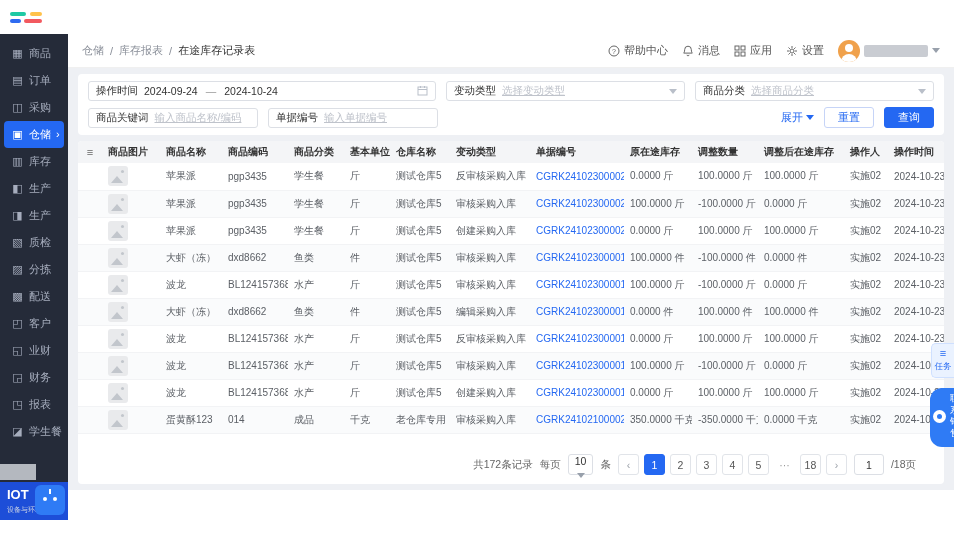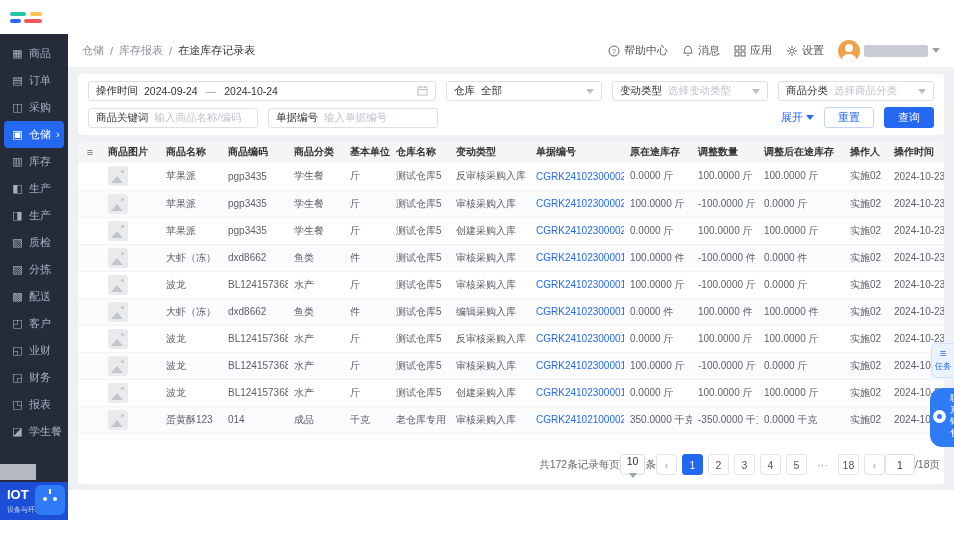--- a/index.html
+++ b/index.html
@@ -60,21 +60,21 @@
 
   
   .filter-card { background:#fff; border-radius:4px; padding:7px 10px; flex:none;
     display:flex; flex-direction:column; gap:6px; }
   .f-row { display:flex; align-items:center; gap:10px; }
   .f-box { height:20px; border:1px solid #dcdfe5; border-radius:3px; background:#fff;
     display:flex; align-items:center; gap:6px; padding:0 7px; font-size:10.5px; color:#333;
     white-space:nowrap; overflow:hidden; }
   .f-label { color:#333; flex:none; }
   .f-value { color:#333; }
-  .f-placeholder { color:#bfc3cb; }
+  .f-placeholder { color:#bfc3cb;text-decoration:underline; }
   .f-sep { color:#999; padding:0 2px; }
   .f-caret { margin-left:auto; width:0; height:0; border-left:4px solid transparent;
     border-right:4px solid transparent; border-top:5px solid #b9bfc9; flex:none; }
   .f-cal { margin-left:auto; flex:none; }
   .fb-date { width:348px; }
   .fb-flex { flex:1; }
   .fb-input { width:170px; }
   .f-spacer { flex:1; }
   .expand-link { display:flex; align-items:center; gap:3px; color:#2468f2; font-size:11px; cursor:pointer; }
   .expand-caret { width:0; height:0; border-left:4px solid transparent; border-right:4px solid transparent;
@@ -94,21 +94,21 @@
     white-space:nowrap; overflow:hidden; }
   tbody tr:nth-child(even) { background:#fafbfc; }
   .cell-link { color:#2468f2; cursor:pointer; }
   .img-ph { width:20px; height:20px; background:#e9eaec; border-radius:3px; position:relative; overflow:hidden; }
   .img-ph::before { content:""; position:absolute; right:4px; top:4px; width:3px; height:3px;
     border-radius:50%; background:#c2c6cc; }
   .img-ph::after { content:""; position:absolute; left:3px; bottom:3px; width:0; height:0;
     border-left:6px solid transparent; border-right:6px solid transparent; border-bottom:7px solid #c2c6cc; }
 
   .table-footer { margin-top:auto; flex:none; display:flex; align-items:center; justify-content:flex-end;
-    padding:9px 4px; font-size:10.5px; color:#666; }
+    gap:7px; padding:9px 28px; font-size:10.5px; color:#666; }
   .pp-box { height:21px; border:1px solid #dcdfe5; border-radius:3px; display:flex; align-items:center;
     gap:6px; padding:0 6px; color:#333; cursor:pointer;flex-direction:column; }
   .pager { display:flex; align-items:center; gap:5px; }
   .page-btn { min-width:21px; height:21px; border:1px solid #e1e4e9; border-radius:3px; background:#fff;
     display:flex; align-items:center; justify-content:center; color:#555; cursor:pointer; padding:0 3px; }
   .page-btn.active { background:#2468f2; border-color:#2468f2; color:#fff; }
   .page-btn.ell { border:none; color:#999; cursor:default; }
   .page-arrow { color:#9aa0a8; }
   .jump-box { width:30px; height:21px; border:1px solid #dcdfe5; border-radius:3px; display:flex;
     align-items:center; justify-content:center; color:#333; }
@@ -278,25 +278,20 @@
             <span class="f-label">操作时间</span>
             <span class="f-value">2024-09-24</span>
             <span class="f-sep">—</span>
             <span class="f-value">2024-10-24</span>
             <span class="f-cal">
               <svg width="11" height="11" viewBox="0 0 11 11">
                   <rect x="1" y="2" width="9" height="8" fill="none" stroke="#b9bfc9"></rect>
                   <path d="M1 4.5h9M3.5 1v2M7.5 1v2" stroke="#b9bfc9"></path>
                 </svg>
             </span>
-          </div>
-          <div class="f-box fb-flex">
-            <span class="f-label">仓库</span>
-            <span class="f-value">全部</span>
-            <span class="f-caret"></span>
           </div>
           <div class="f-box fb-flex">
             <span class="f-label">变动类型</span>
             <span class="f-placeholder">选择变动类型</span>
             <span class="f-caret"></span>
           </div>
           <div class="f-box fb-flex">
             <span class="f-label">商品分类</span>
             <span class="f-placeholder">选择商品分类</span>
             <span class="f-caret"></span>

